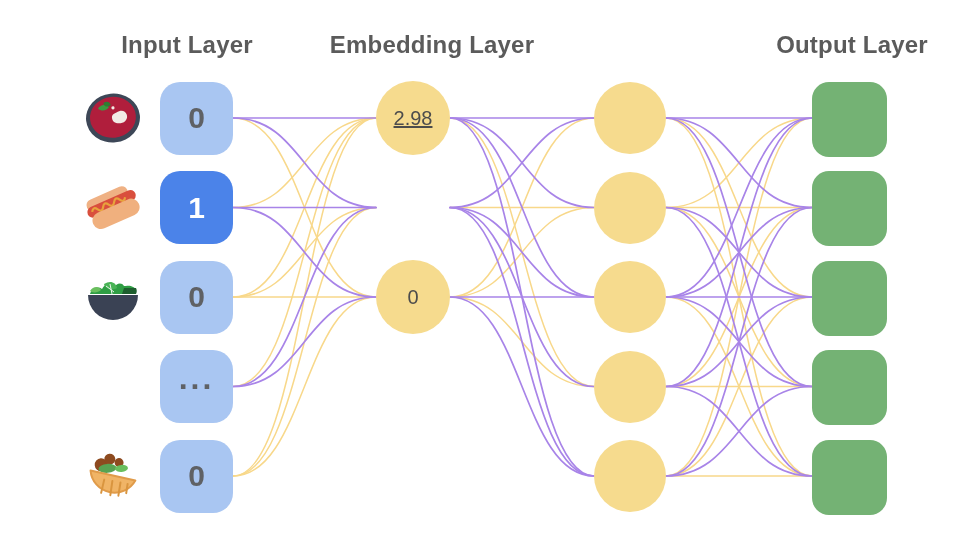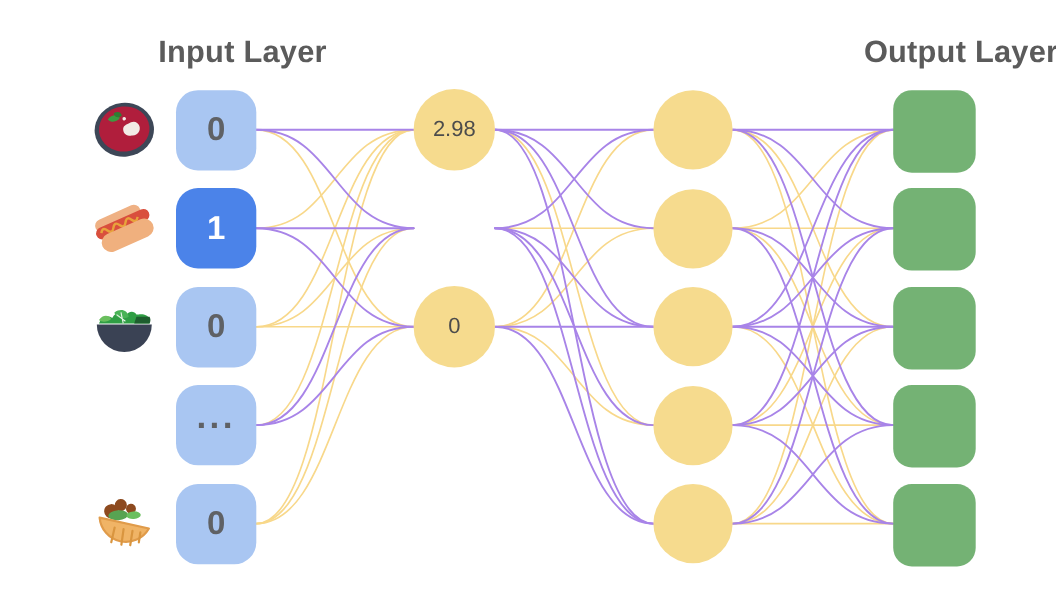--- a/index.html
+++ b/index.html
@@ -1,20 +1,20 @@
 <!DOCTYPE html>
 <html><head>
 <meta charset="utf-8">
 <style>
   html,body{margin:0;padding:0;background:#ffffff;}
   body{width:960px;height:540px;overflow:hidden;font-family:"Liberation Sans",sans-serif;}
   .stage{position:relative;width:960px;height:540px;background:#ffffff;}
   .edges{position:absolute;left:0;top:0;width:960px;height:540px;}
-  .layer-title{position:absolute;top:31px;width:220px;text-align:right;
-    font-size:28px;font-weight:bold;color:#5b5b5b;letter-spacing:.2px;}
+  .layer-title{position:absolute;top:31px;width:220px;text-align:center;
+    font-size:24px;font-weight:bold;color:#5b5b5b;letter-spacing:.2px;}
   .title-input{left:77px;}
   .title-embedding{left:322px;}
   .title-output{left:742px;}
   .icon{position:absolute;width:58px;height:58px;}
   .nbox{position:absolute;left:160px;width:73px;height:73px;border-radius:20px;
     background:#a9c6f2;display:flex;align-items:center;justify-content:center;
     font-size:30px;font-weight:bold;color:#5f6165;}
   .nbox.active{background:#4b83e9;color:#ffffff;}
   .nbox .dots{display:inline-block;transform:translateY(-8px);letter-spacing:3px;font-size:32px;}
   .circle{position:absolute;width:74px;height:74px;border-radius:50%;background:#f6db8e;
@@ -79,20 +79,21 @@
       <path d="M666,297 C739,297 739,297 812,297" stroke="#a884e8" stroke-width="1.7" fill="none" stroke-linecap="round"></path>
       <path d="M666,297 C739,297 739,386.5 812,386.5" stroke="#a884e8" stroke-width="1.7" fill="none" stroke-linecap="round"></path>
       <path d="M666,386.5 C739,386.5 739,118 812,118" stroke="#a884e8" stroke-width="1.7" fill="none" stroke-linecap="round"></path>
       <path d="M666,386.5 C739,386.5 739,297 812,297" stroke="#a884e8" stroke-width="1.7" fill="none" stroke-linecap="round"></path>
       <path d="M666,386.5 C739,386.5 739,476 812,476" stroke="#a884e8" stroke-width="1.7" fill="none" stroke-linecap="round"></path>
       <path d="M666,476 C739,476 739,207.5 812,207.5" stroke="#a884e8" stroke-width="1.7" fill="none" stroke-linecap="round"></path>
       <path d="M666,476 C739,476 739,386.5 812,386.5" stroke="#a884e8" stroke-width="1.7" fill="none" stroke-linecap="round"></path>
     </svg>
 
   <div class="layer-title title-input">Input Layer</div>
+  <div class="layer-title title-embedding">Embedding Layer</div>
   <div class="layer-title title-output">Output Layer</div>
 
   <svg class="icon" style="left:84px;top:89px;" viewBox="0 0 58 58">
     <g transform="rotate(-6 29 29)">
       <ellipse cx="29" cy="29" rx="27" ry="24.5" fill="#3d4757"></ellipse>
       <ellipse cx="29" cy="28.3" rx="23" ry="20.5" fill="#b01e3c"></ellipse>
       <path d="M33,24 c5,-3 9,-1 10,3 c1,4 -2,8 -7,8 c-5,0 -8,-2 -8,-6 c0,-3 2,-4 5,-5 Z" fill="#f2ebe6"></path>
       <path d="M15,18 c4,-4 9,-4 11,0 c-2,3 -8,4 -11,0 Z" fill="#3c9a40"></path>
       <path d="M21,13 c4,-2 7,0 7,3 c-3,2 -7,1 -7,-3 Z" fill="#2e7d32"></path>
       <circle cx="30" cy="19" r="1.6" fill="#f2ebe6"></circle>
@@ -138,21 +139,21 @@
   <div class="nbox" style="top:260.5px;">
       <span>0</span>
     </div>
   <div class="nbox" style="top:350px;">
       <span class="dots">...</span>
     </div>
   <div class="nbox" style="top:439.5px;">
       <span>0</span>
     </div>
 
-  <div class="circle" style="left:376px;top:81px;">
+  <div class="circle" style="left:376px;top:81px;text-decoration:underline;">
       <span>2.98</span>
     </div>
   <div class="circle" style="left:376px;top:260px;">
       <span>0</span>
     </div>
 
   <div class="circle hidden-node" style="left:594px;top:82px;"></div>
   <div class="circle hidden-node" style="left:594px;top:171.5px;"></div>
   <div class="circle hidden-node" style="left:594px;top:261px;"></div>
   <div class="circle hidden-node" style="left:594px;top:350.5px;"></div>

